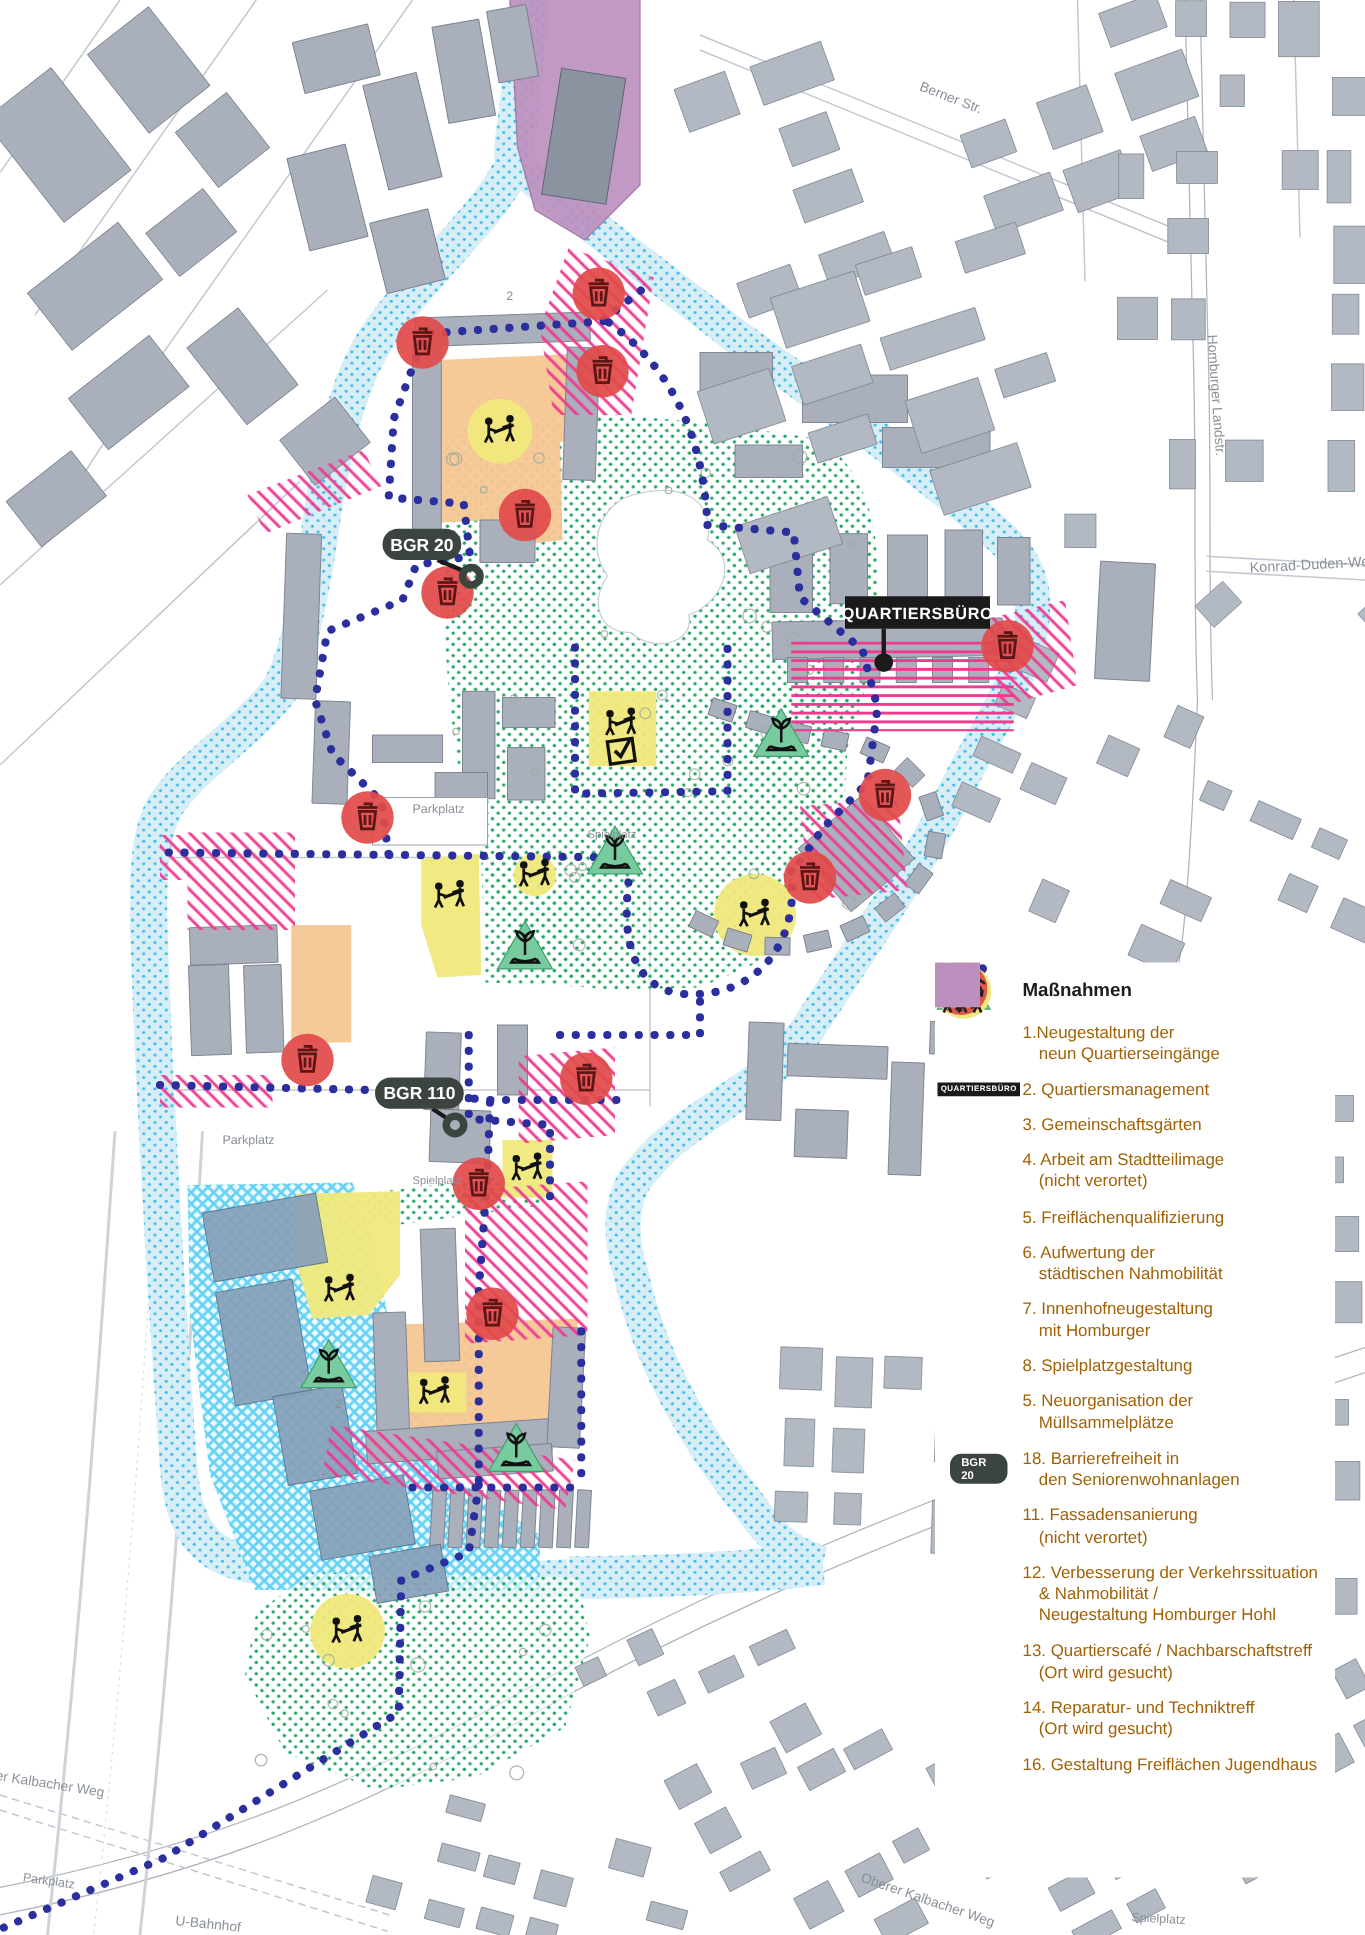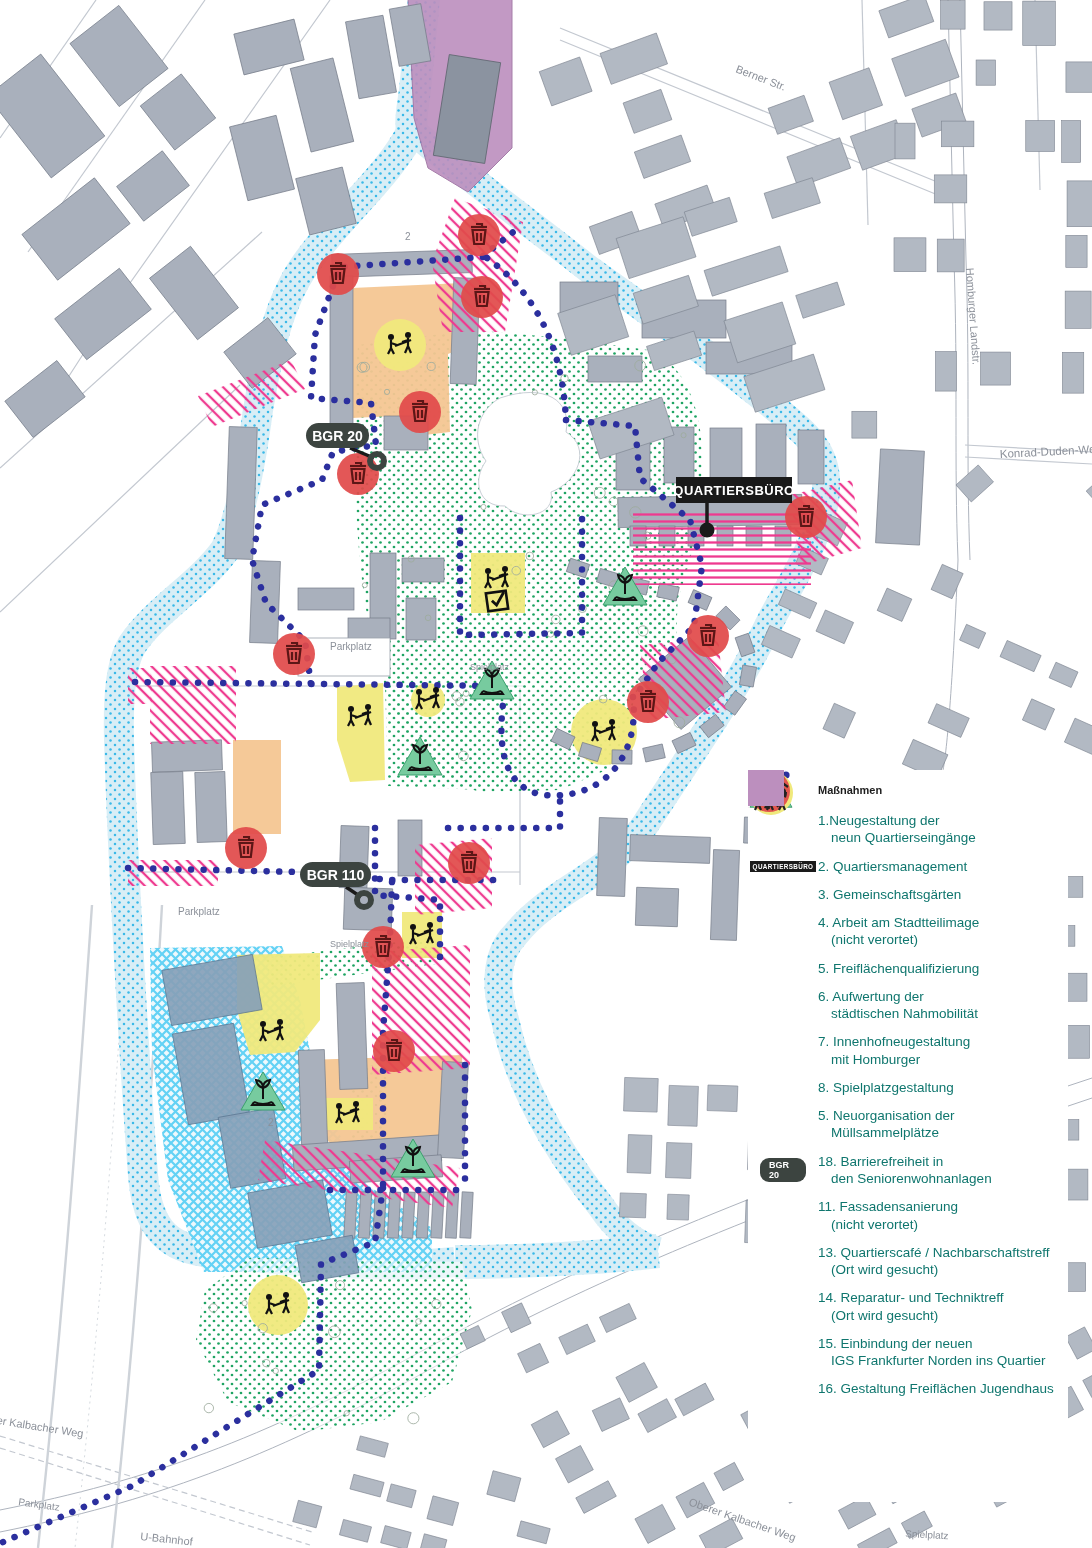--- a/index.html
+++ b/index.html
@@ -12,25 +12,25 @@
   .bld2{fill:#b2b9c3;stroke:#7d8490;stroke-width:.6;}
   .igs{fill:#87a1b9;stroke:#5b7691;stroke-width:.8;opacity:.92;}
   .street{stroke:#c3c8d0;stroke-width:1.2;fill:none;}
   .street2{stroke:#aeb4be;stroke-width:1;fill:none;}
   .route{stroke:#2b2f9e;stroke-width:6.5;fill:none;stroke-linecap:round;
          stroke-dasharray:0.1 12.5;}
   .tree{fill:none;stroke:#9eac9e;stroke-width:1;opacity:.85;}
   
   #legend{position:absolute;left:748px;top:770px;width:320px;height:732px;
           background:#ffffff;padding:14px 6px 10px 12px;box-sizing:border-box;}
-  #legend-title{font-size:11px;font-weight:bold;color:#1d1d1d;margin:0 0 16px 58px;}
+  #legend-title{font-size:15px;font-weight:bold;color:#1d1d1d;margin:0 0 16px 58px;}
   .lg-item{display:flex;align-items:center;margin-bottom:11px;}
   .lg-swatch{width:46px;min-width:46px;margin-right:12px;display:flex;
              align-items:center;justify-content:center;}
-  .lg-text{font-size:13.5px;color:#0f766e;line-height:1.28;}
+  .lg-text{font-size:13.5px;color:#a16207;line-height:1.28;}
   .lg-line{white-space:nowrap;}
   .lg-cont{padding-left:13px;}
   .qb-chip{background:#1a1a1a;color:#fff;font-size:6.3px;letter-spacing:.4px;
            padding:2px 3px;font-weight:bold;}
   .bgr-chip{background:#3c4440;color:#fff;font-size:9px;border-radius:9px;
             padding:2px 9px;font-weight:bold;}
 </style>
 </head>
 <body>
 
@@ -720,20 +720,32 @@
         </div>
         <div class="lg-item">
           <div class="lg-swatch"></div>
           <div class="lg-text">
             <div class="lg-line">11. Fassadensanierung</div>
             <div class="lg-line lg-cont">(nicht verortet)</div>
           </div>
         </div>
         <div class="lg-item">
           <div class="lg-swatch">
+            <svg width="36" height="36">
+              <rect width="36" height="36" fill="url(#cyanDots)"></rect>
+            </svg>
+          </div>
+          <div class="lg-text">
+            <div class="lg-line">12. Verbesserung der Verkehrssituation</div>
+            <div class="lg-line lg-cont">&amp; Nahmobilität /</div>
+            <div class="lg-line lg-cont">Neugestaltung Homburger Hohl</div>
+          </div>
+        </div>
+        <div class="lg-item">
+          <div class="lg-swatch">
             <svg width="44" height="42" viewBox="0 0 44 42">
               <g stroke="#222" stroke-width="2.2" fill="none">
                 <path d="M4,17 L22,4 L40,17"></path>
                 <path d="M31,7 v-4 h4 v7"></path>
                 <circle cx="10" cy="22" r="3"></circle>
                 <path d="M10,25 v8 M10,33 l-3,7 M10,33 l3,7 M10,27 h6 M22,27 h-6"></path>
                 <circle cx="22" cy="21" r="3"></circle>
                 <path d="M22,24 v9 M22,33 l-3,7 M22,33 l3,7 M22,26 h6"></path>
                 <circle cx="34" cy="22" r="3"></circle>
                 <path d="M34,25 v8 M34,33 l-3,7 M34,33 l3,7 M34,27 h-6"></path>
@@ -757,31 +769,20 @@
             </svg>
           </div>
           <div class="lg-text">
             <div class="lg-line">14.  Reparatur- und Techniktreff</div>
             <div class="lg-line lg-cont">(Ort wird gesucht)</div>
           </div>
         </div>
         <div class="lg-item">
           <div class="lg-swatch">
             <svg width="36" height="36">
-              <rect width="36" height="36" fill="url(#cyanCross)"></rect>
-            </svg>
-          </div>
-          <div class="lg-text">
-            <div class="lg-line">15. Einbindung der neuen</div>
-            <div class="lg-line lg-cont">IGS Frankfurter Norden ins Quartier</div>
-          </div>
-        </div>
-        <div class="lg-item">
-          <div class="lg-swatch">
-            <svg width="36" height="36">
               <rect width="36" height="36" fill="#bc8fbe"></rect>
             </svg>
           </div>
           <div class="lg-text">
             <div class="lg-line">16. Gestaltung Freiflächen Jugendhaus</div>
           </div>
         </div>
       </div>
 </div>
 </div>

